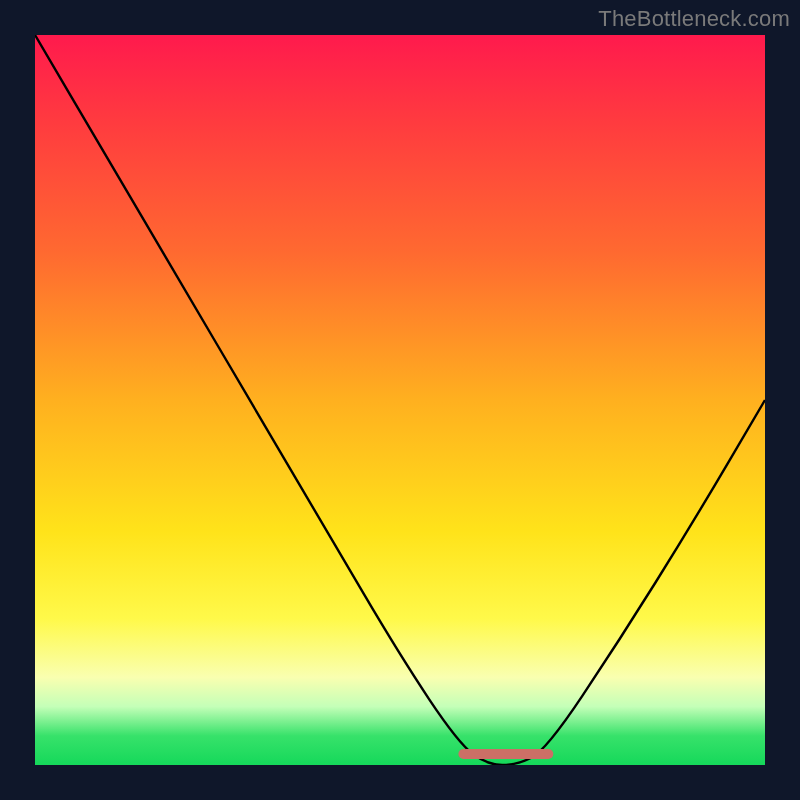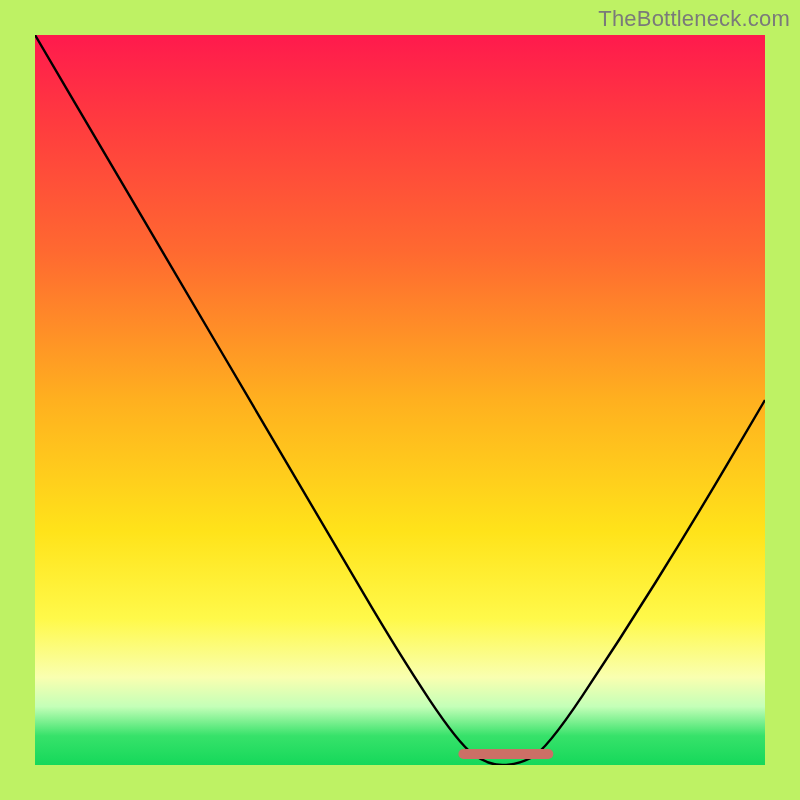--- a/index.html
+++ b/index.html
@@ -8,21 +8,21 @@
     width: 800px;
     height: 800px;
     background: #000;
     overflow: hidden;
     font-family: Arial, Helvetica, sans-serif;
   }
   .frame {
     position: relative;
     width: 800px;
     height: 800px;
-    background: #bef264;
+    background: #0f172a;
   }
   .plot-area {
     position: absolute;
     left: 35px;
     top: 35px;
     width: 730px;
     height: 730px;
     
     background: linear-gradient(
       to bottom,

